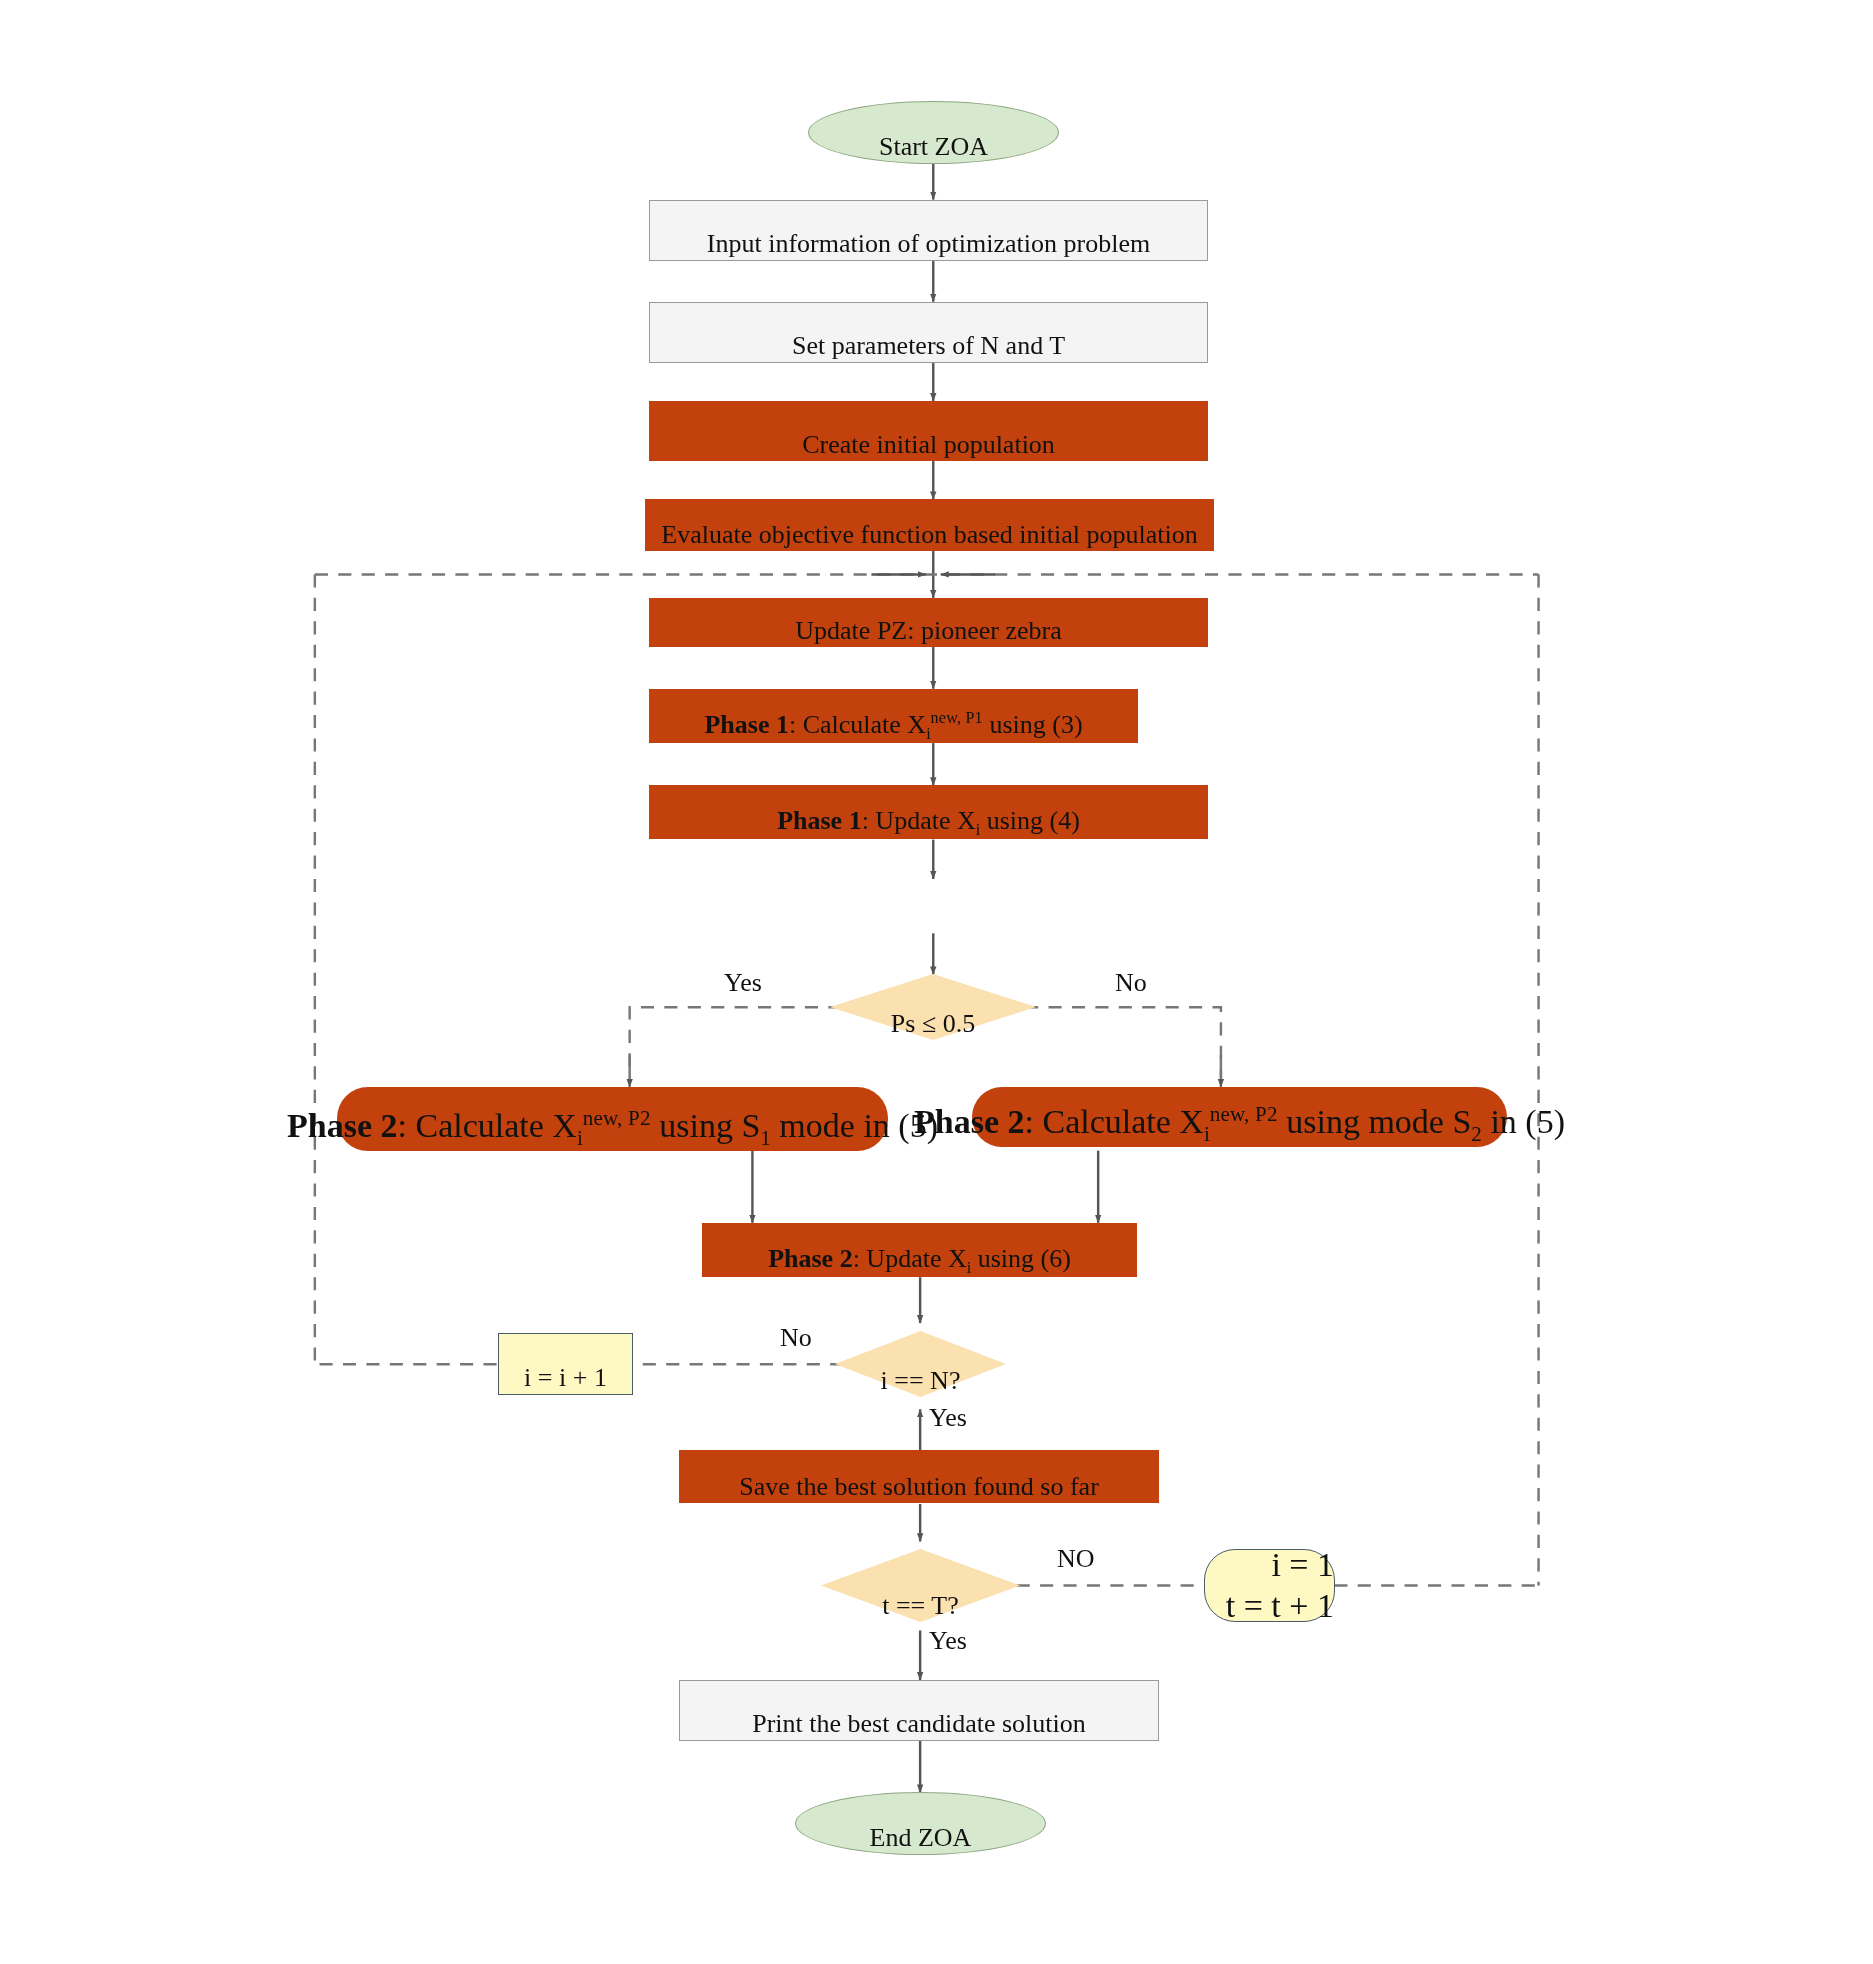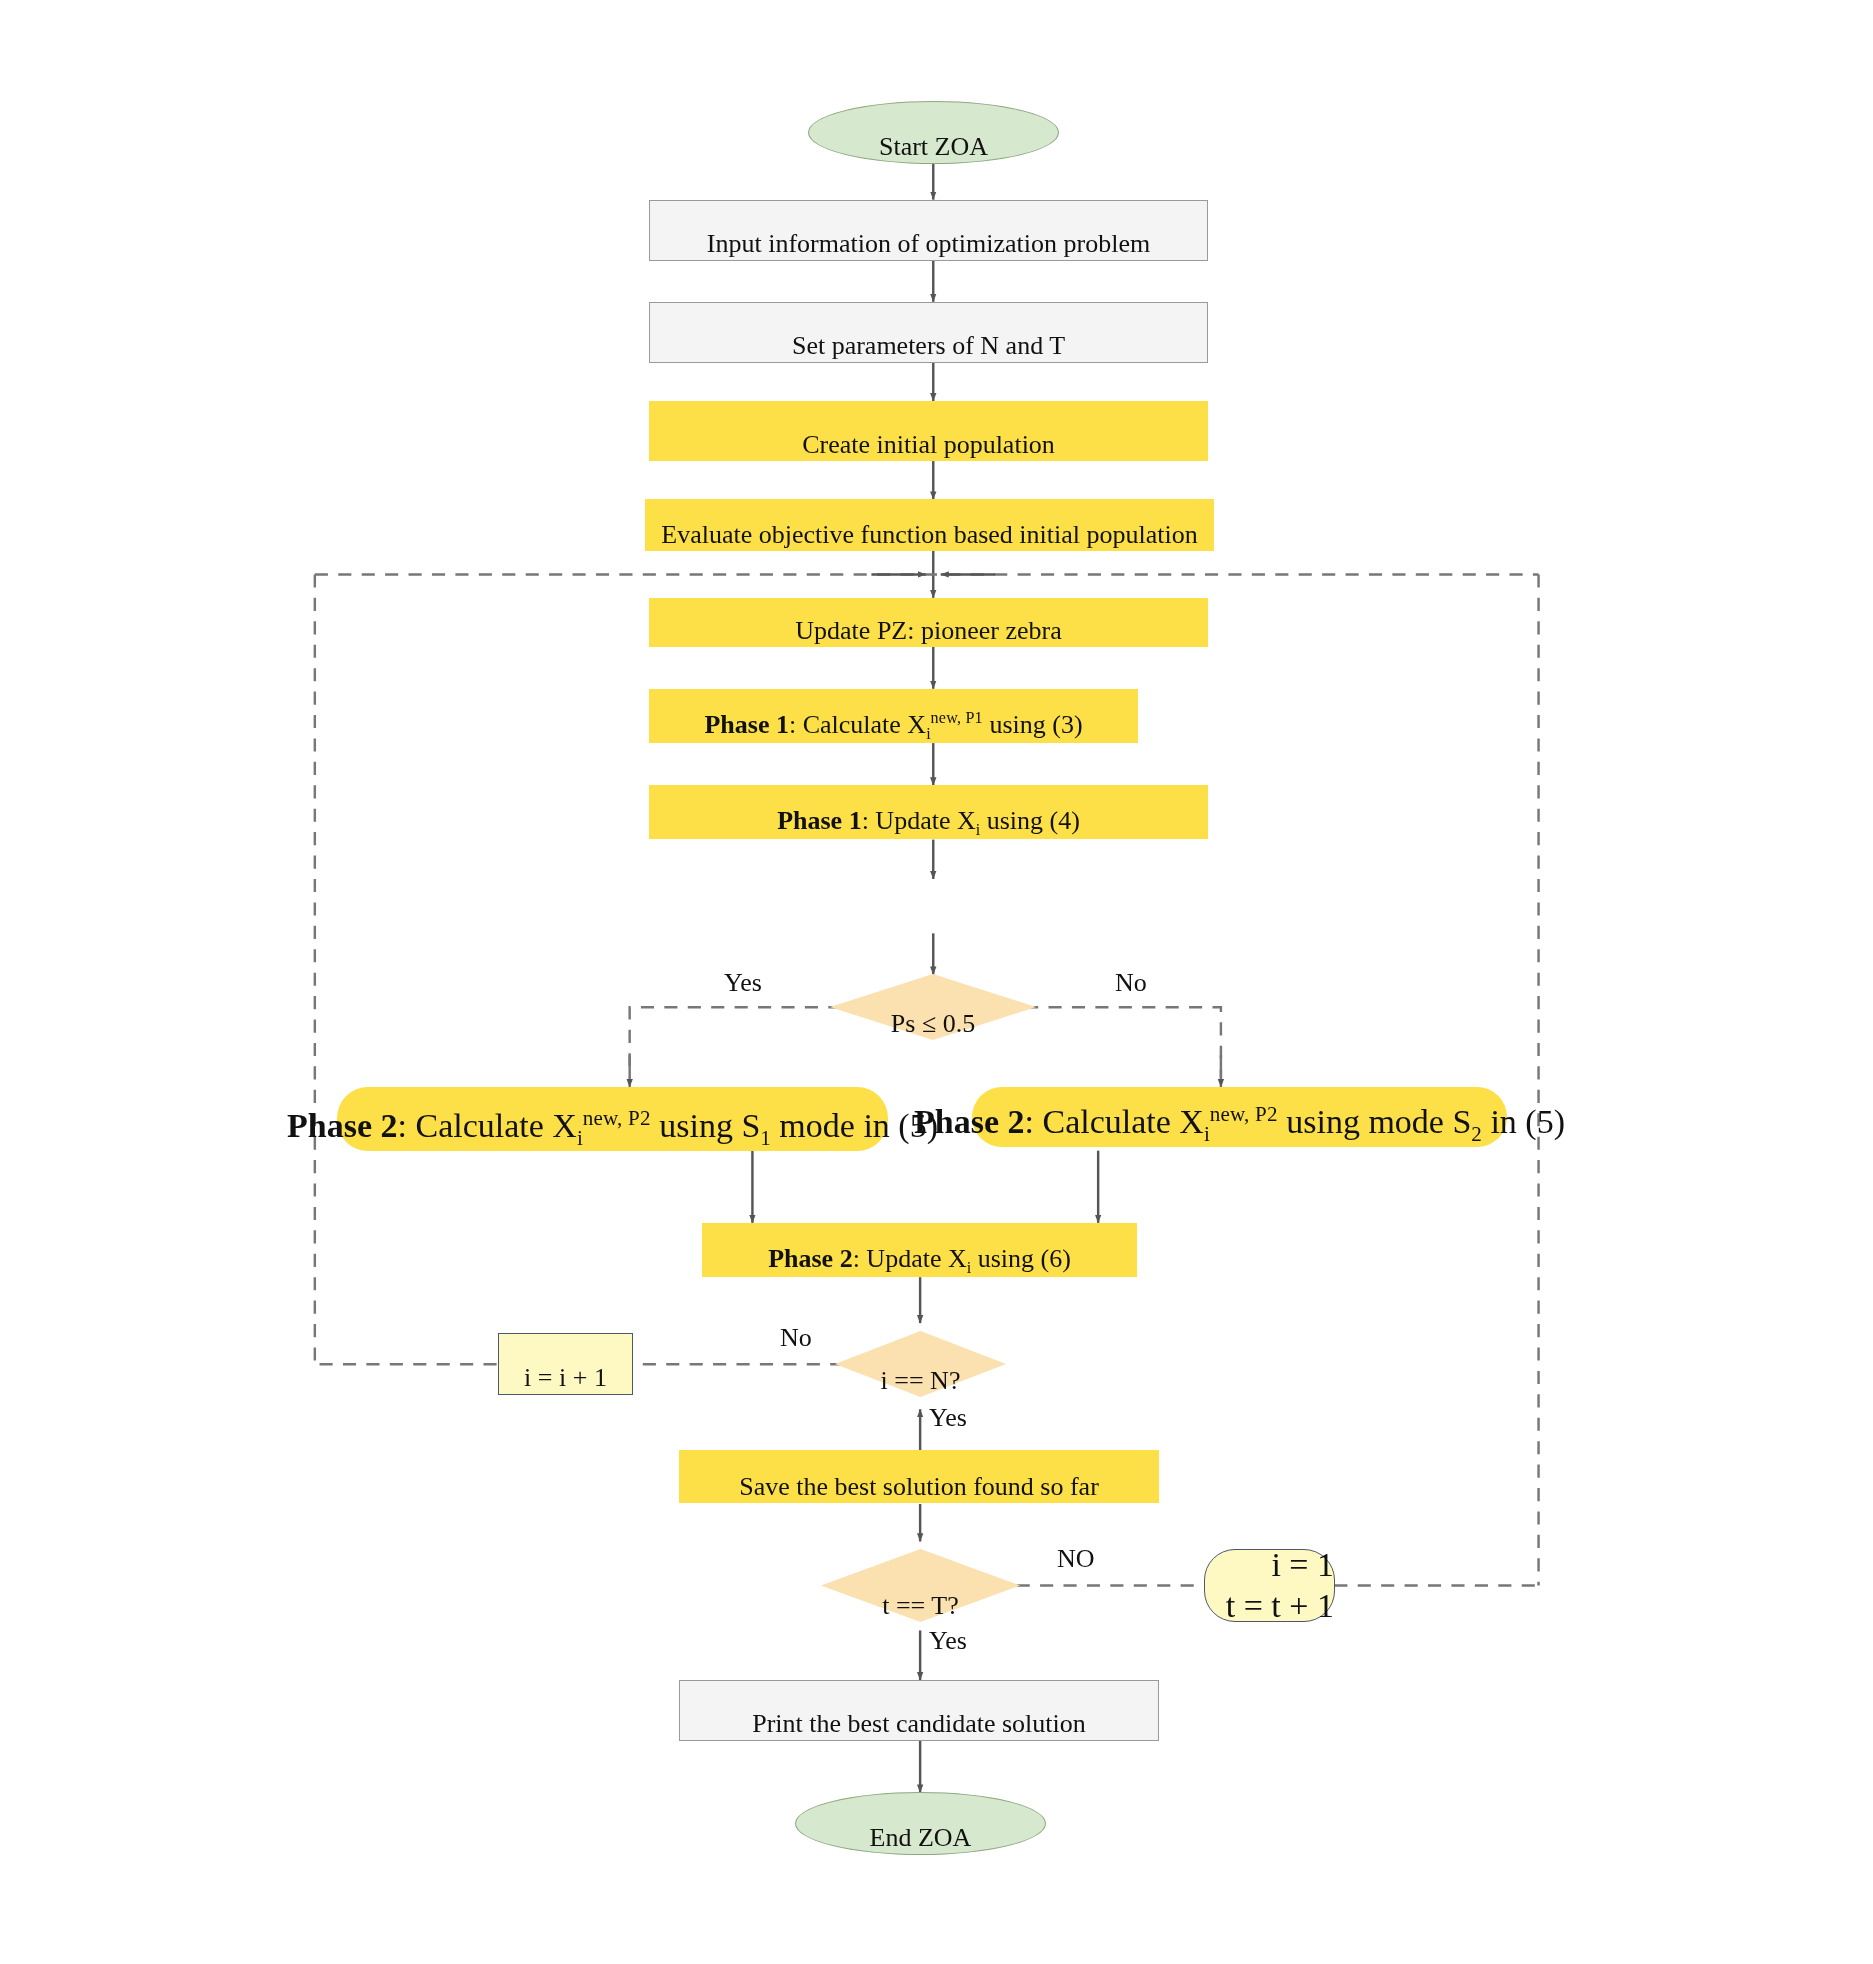--- a/index.html
+++ b/index.html
@@ -34,21 +34,21 @@
     text-align: center;
     line-height: 1.18;
     color: #111111;
     white-space: nowrap;
   }
   .node.proc-grey {
     background: #f4f4f4;
     border: 1.9px solid #9a9a9a;
   }
   .node.proc-blue {
-    background: #fde047;
+    background: #c2410c;
     border: none;
   }
   .node.proc-blue-b {
     background: #fef9c3;
     border: 1.9px solid #4a5a66;
   }
   .node.terminator {
     background: #d6e8cd;
     border: 0.9px solid #8fa883;
     border-radius: 50%;

